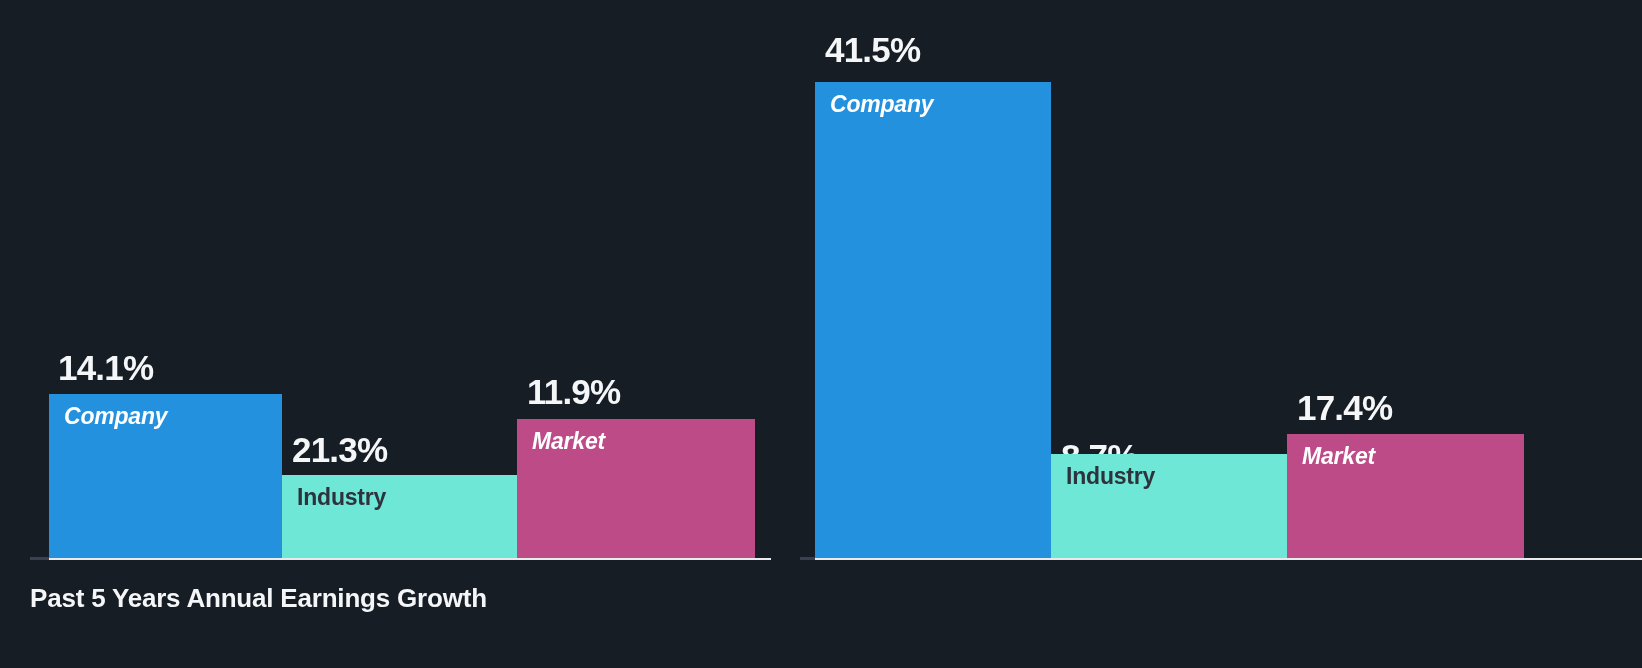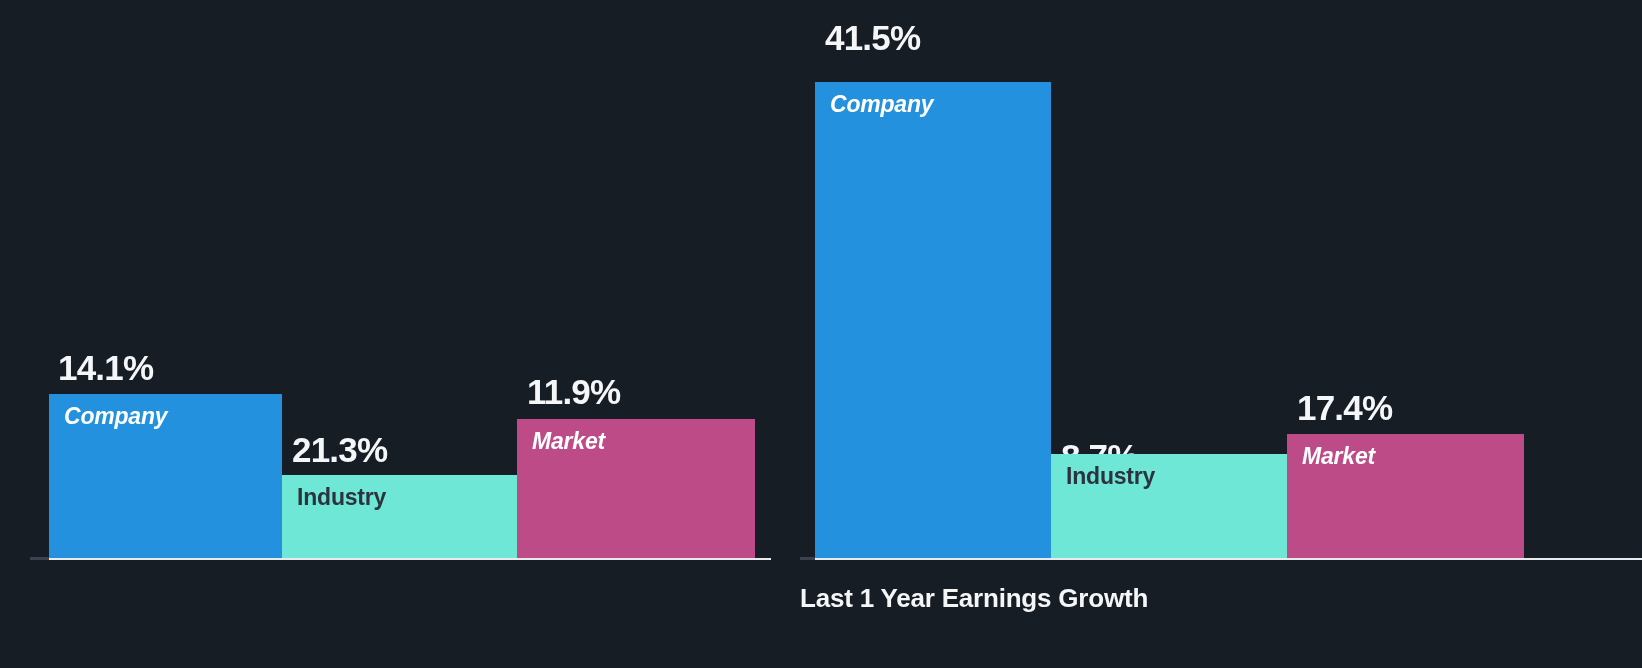--- a/index.html
+++ b/index.html
@@ -98,40 +98,40 @@
       <div class="bar dark" style="left:282px; width:235px; height:83px; background:#6fe7d7;">
         <span class="bar-label">Industry</span>
       </div>
 
       <div class="value" style="left:527px; top:372px;">11.9%</div>
       <div class="bar light" style="left:517px; width:238px; height:139px; background:#bc4b88;">
         <span class="bar-label">Market</span>
       </div>
 
     </div>
+    <div class="axis-title" style="left:30px; top:583px;">Past 5 Years Annual Earnings Growth</div>
   </div>
 
   <div class="panel" style="left:800px; width:842px;">
     <div class="plot">
 
       <div class="baseline-stub" style="left:0px; width:22px;"></div>
       <div class="baseline" style="left:15px; width:827px;"></div>
 
-      <div class="value" style="left:25px; top:18px;">41.5%</div>
+      <div class="value" style="left:25px; top:30px;">41.5%</div>
       <div class="bar light" style="left:15px; width:236px; height:476px; background:#2391de;">
         <span class="bar-label">Company</span>
       </div>
 
       <div class="value" style="left:261px; top:409px;margin-top:28px;">8.7%</div>
       <div class="bar dark" style="left:251px; width:236px; height:104px; background:#6fe7d7;">
         <span class="bar-label">Industry</span>
       </div>
 
       <div class="value" style="left:497px; top:388px;">17.4%</div>
       <div class="bar light" style="left:487px; width:237px; height:124px; background:#bc4b88;">
         <span class="bar-label">Market</span>
       </div>
 
     </div>
-    <div class="axis-title" style="left:0px; top:583px;">Last 1 Year Earnings Growth</div>
   </div>
 
 </div>
 
 </body></html>

